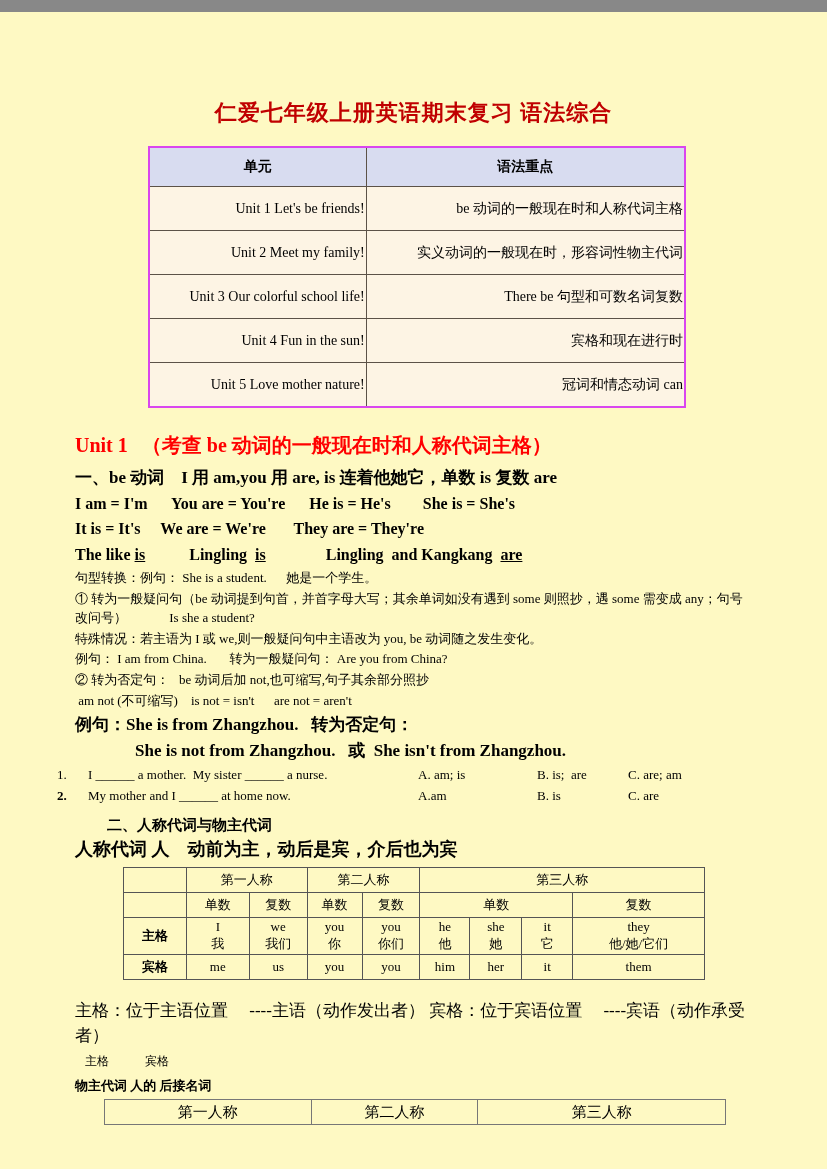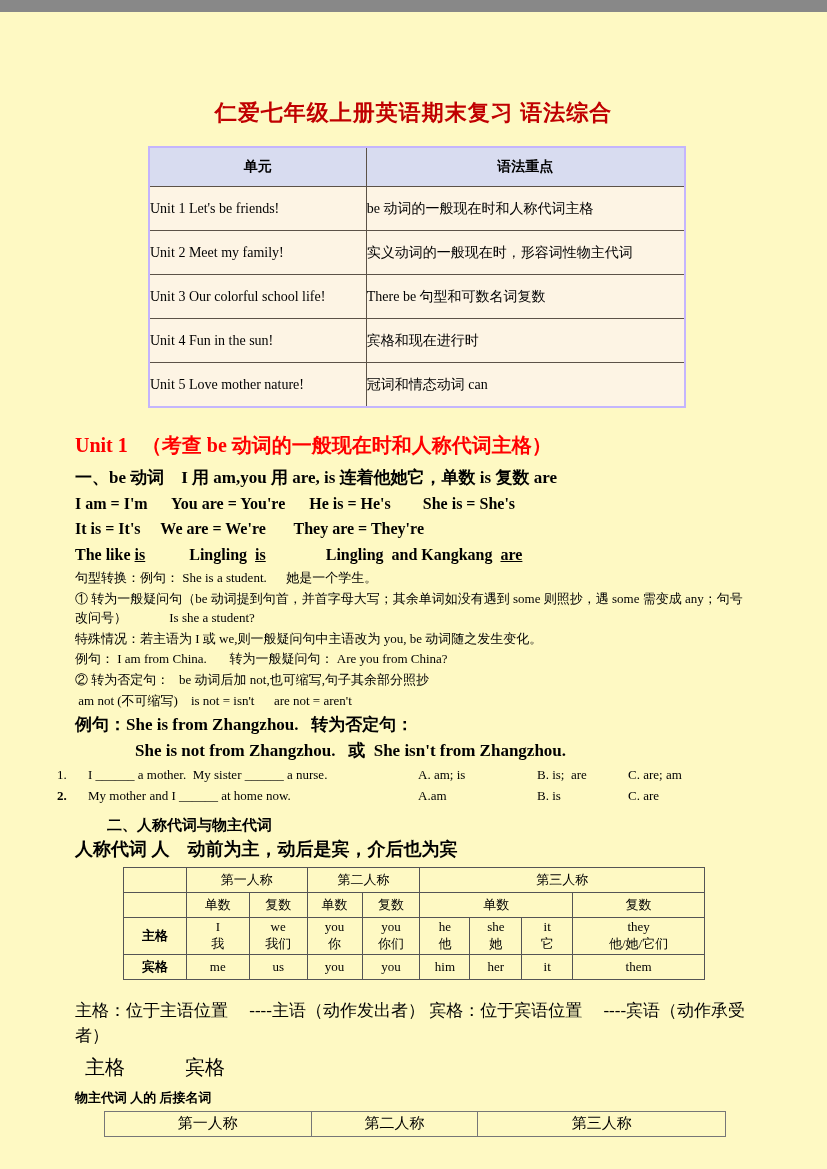--- a/index.html
+++ b/index.html
@@ -10,41 +10,41 @@
     overflow:hidden; position:relative;
   }
   .pre { white-space:pre-wrap; }
   .doc-title {
     margin:26px 0 0 0; text-align:center; font-size:22px; font-weight:bold;
     color:#c00000; letter-spacing:1px;
   }
   
   .units-table {
     border-collapse:collapse; margin:18px 0 0 73px; width:538px;
-    font-size:14px; border:2px solid #c4b5fd;
+    font-size:14px; border:2px solid #d946ef;
   }
   .units-table th, .units-table td { border:1px solid #5c5248; }
   .units-table th {
     background:#d8dcf0; height:36px; font-weight:bold; text-align:center;
   }
   .units-table td {
-    background:#fdf4e4; height:41px; padding-left:0; text-align:left;
+    background:#fdf4e4; height:41px; padding-left:0; text-align:right;
   }
   .uc1 { width:218px; } .uc2 { width:320px; }
   
   .unit1-heading {
     margin:24px 0 8px 0; color:#ff0000; font-size:20px; font-weight:bold;
   }
   .unit1-heading .hs { margin-left:14px; }
   
   .line { margin:3px 0; }
   .bold17 { font-size:17px; font-weight:bold; line-height:1.35; }
   .bold16 { font-size:16px; font-weight:bold; line-height:1.4; }
   .s17 { font-size:17px; line-height:1.5; }
-  .s16 { font-size:20px; line-height:1.4; }
+  .s16 { font-size:12px; line-height:1.4; }
   .note { font-size:13px; margin:2px 0; line-height:1.45; }
   .u { text-decoration:underline; }
   .indent { margin-left:60px; }
   
   .question { display:flex; font-size:13px; margin:2px 0 2px -18px; line-height:1.45; }
   .qnum { width:31px; flex:none; }
   .qtext { width:330px; flex:none; }
   .qa { width:119px; flex:none; }
   .qb { width:91px; flex:none; }
   .qc { flex:1; }

